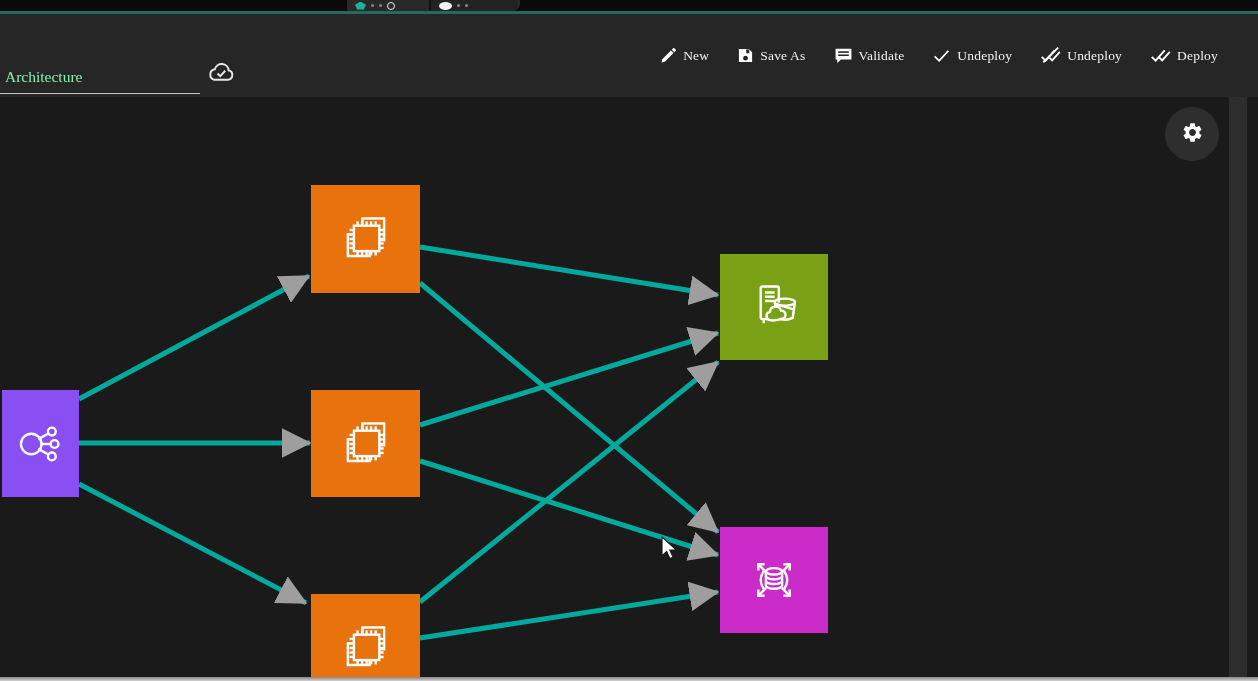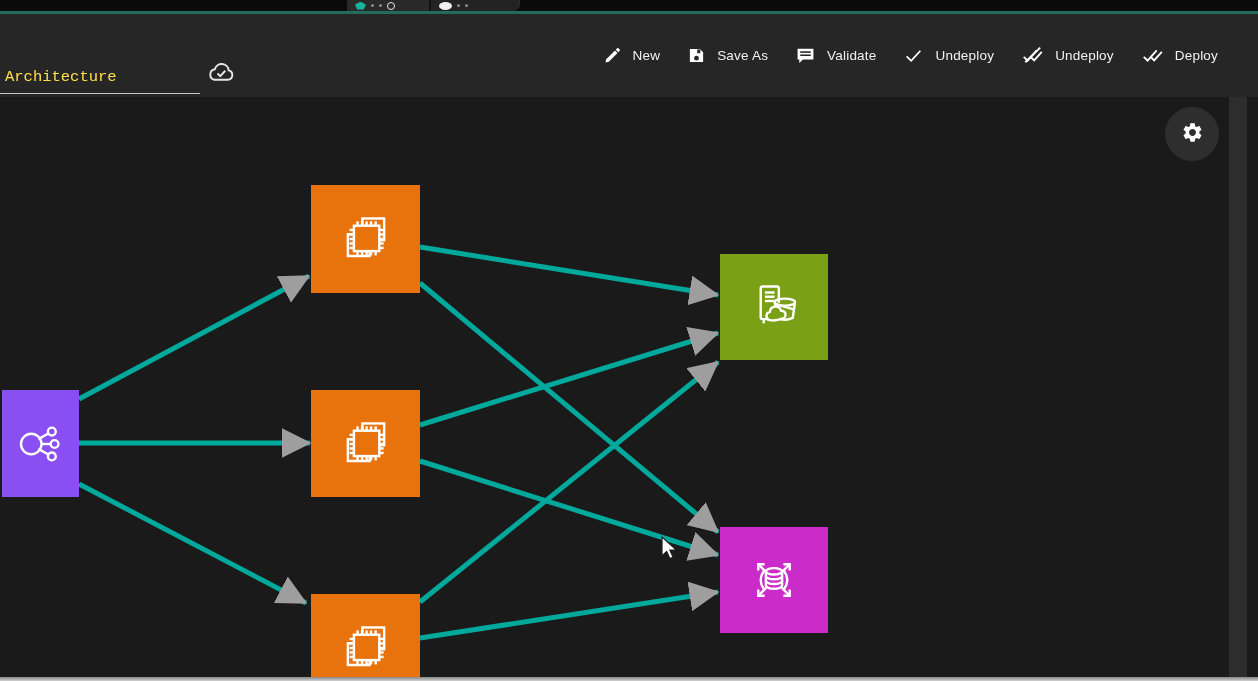--- a/index.html
+++ b/index.html
@@ -17,26 +17,26 @@
   .tab-glyph-teal { width:11px; height:8px; background:#17b39c; clip-path:polygon(50% 0,100% 40%,80% 100%,20% 100%,0 40%); }
   .tab-dot { width:3px; height:3px; border-radius:50%; background:#8a8a8a; }
   .tab-ring { width:8px; height:8px; border:1.5px solid #e8e8e8; border-radius:50%; }
   .tab-oval { width:13px; height:8px; background:#f2f2f2; border-radius:50%; }
   .teal-divider { position:absolute; left:0; top:11px; width:1258px; height:3px; background:#26695e; z-index:30; }
 
   
   .toolbar { position:absolute; left:0; top:14px; width:1258px; height:83px; background:#262626; z-index:20; }
   .title-wrap { position:absolute; left:0px; top:44px; display:flex; align-items:flex-end; }
   .title-input { width:200px; background:transparent; border:none; border-bottom:1.5px solid #c6c6c6;
-                 color:#fde047; font-size:15.5px; font-family:Liberation Mono, monospace;
+                 color:#86efac; font-size:15.5px; font-family:Liberation Serif, serif;
                  padding:4px 4px 7px 5px; outline:none; }
   .cloud-status { margin-left:6px; margin-bottom:2px; }
   .tb-buttons { position:absolute; right:40px; top:0; height:83px; display:flex; align-items:center; gap:28px; }
-  .tb-btn { display:flex; align-items:center; gap:12px; background:transparent; border:none; cursor:pointer;
-            color:#f1f1f1; font-family:Liberation Sans, sans-serif; }
+  .tb-btn { display:flex; align-items:center; gap:6px; background:transparent; border:none; cursor:pointer;
+            color:#f1f1f1; font-family:Liberation Serif, serif; }
   .tb-label { font-size:13.5px; letter-spacing:.2px; color:#f1f1f1; white-space:nowrap; }
   .tb-icon { display:flex; align-items:center; }
 
   
   .canvas { position:absolute; left:0; top:97px; width:1258px; height:584px; background:#1a1a1a; overflow:hidden; }
   .edges-layer { position:absolute; left:0; top:0; width:1258px; height:584px; }
   .node { position:absolute; display:flex; align-items:center; justify-content:center; }
   .node svg { display:block; }
   .gear-btn { position:absolute; left:1165px; top:10px; width:54px; height:54px; border-radius:50%;
               background:#2e2e2e; border:none; display:flex; align-items:center; justify-content:center; cursor:pointer; }

